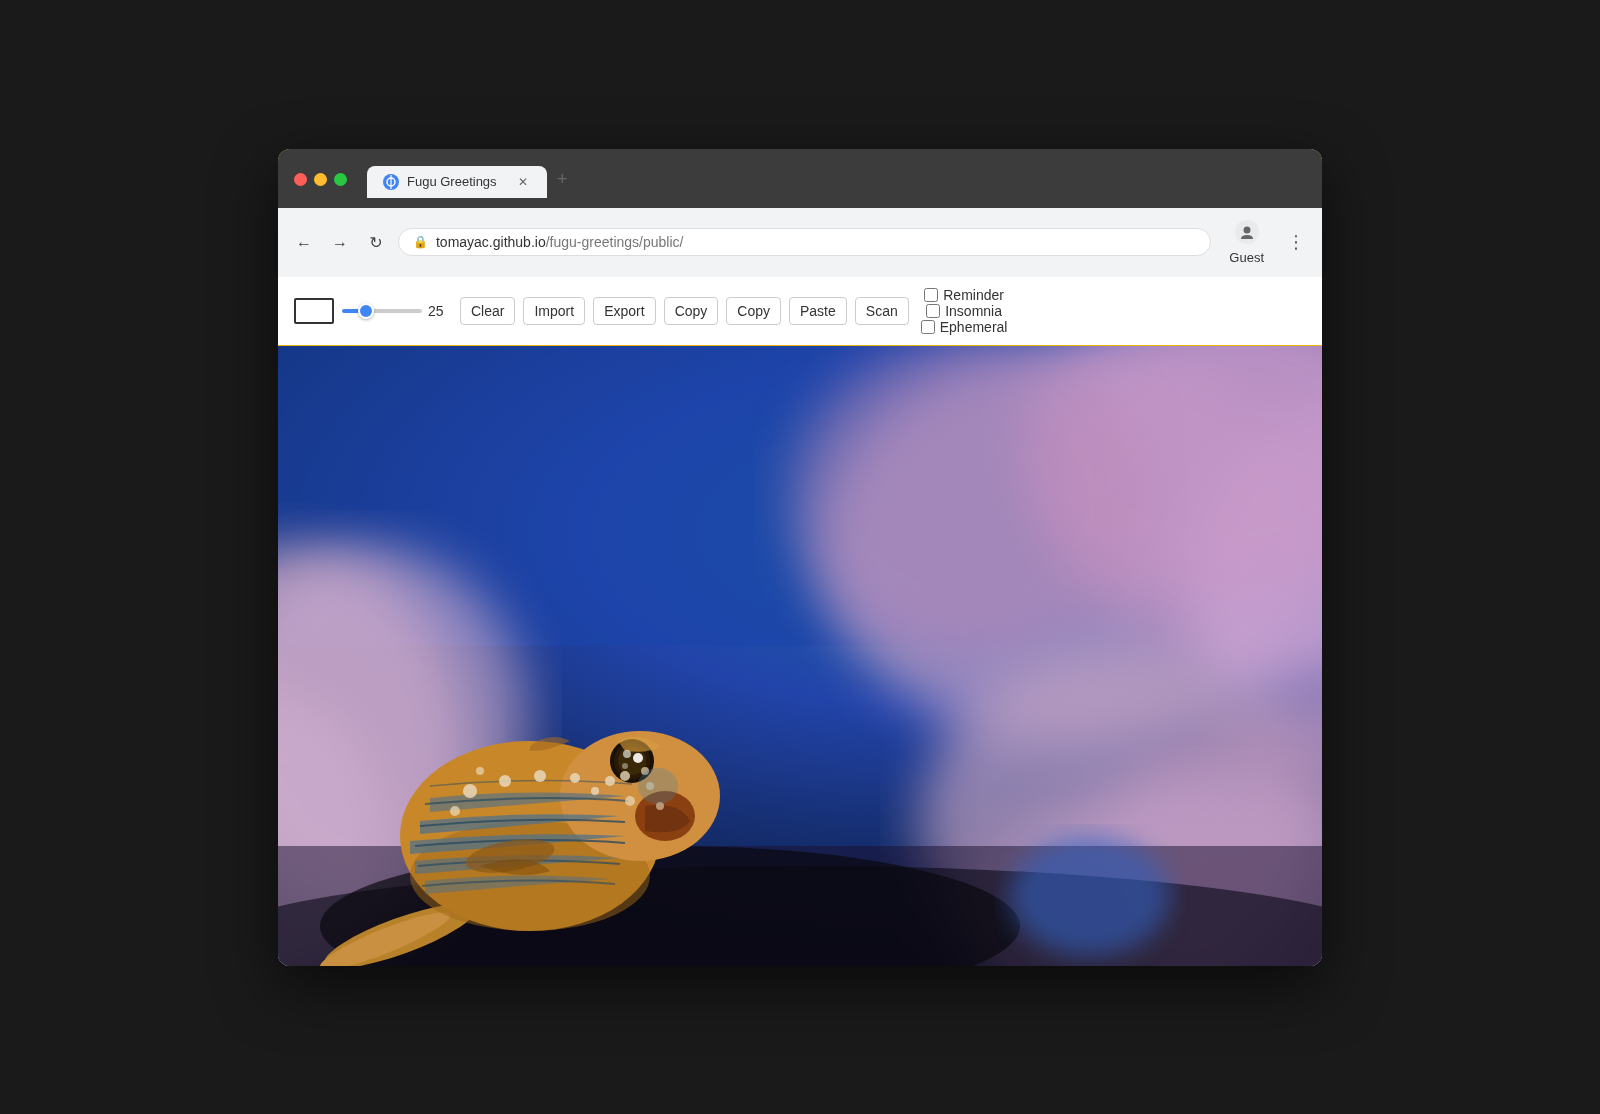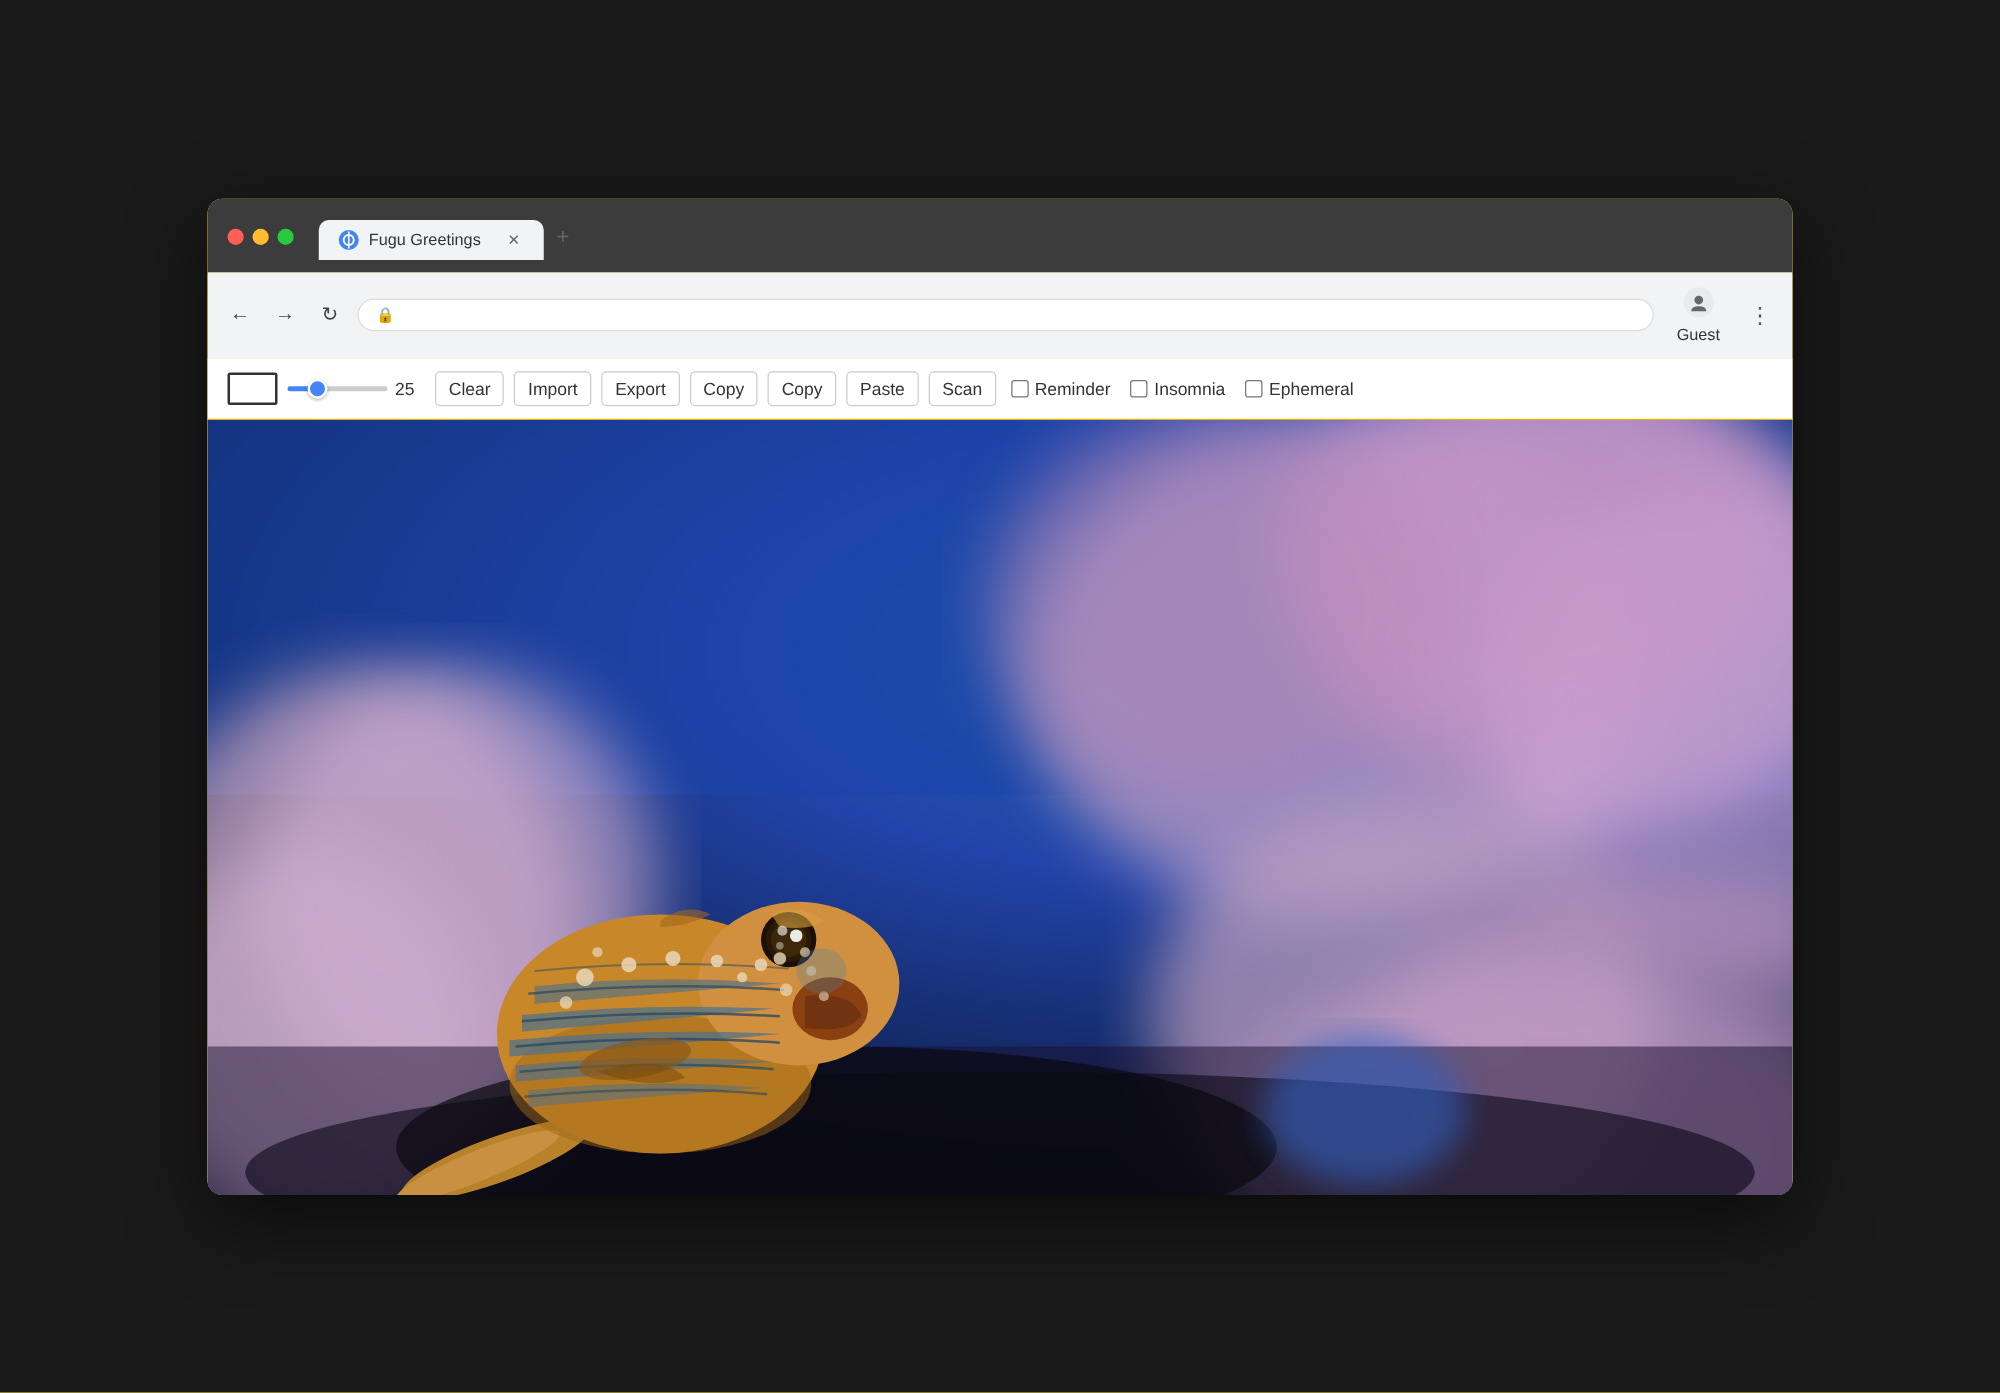--- a/index.html
+++ b/index.html
@@ -6,25 +6,25 @@
     body {
       background: #1a1a1a;
       display: flex;
       align-items: center;
       justify-content: center;
       min-height: 100vh;
       font-family: -apple-system, BlinkMacSystemFont, 'Segoe UI', sans-serif;
     }
 
     .browser-window {
-      width: 1268px;
+      width: 1044px;
       border-radius: 12px;
       overflow: hidden;
       box-shadow: 0 20px 60px rgba(0,0,0,0.6);
-      background: #fde047;
+      background: #bef264;
     }
 
     
     .title-bar {
       background: #3c3c3c;
       padding: 12px 16px 0;
       display: flex;
       flex-direction: column;
     }
 
@@ -266,22 +266,23 @@
       background: white;
       font-size: 14px;
       color: #333;
       cursor: pointer;
       font-family: -apple-system, BlinkMacSystemFont, 'Segoe UI', sans-serif;
     }
 
     .checkbox-group {
       display: flex;
       align-items: center;
-      gap: 16px;
+      gap: 0;
       margin-left: 4px;
+      flex-direction: column;
     }
 
     .checkbox-item {
       display: flex;
       align-items: center;
       gap: 5px;
       font-size: 14px;
       color: #333;
       cursor: pointer;
     }
@@ -342,20 +343,23 @@
     </div>
   </div>
 
   <div class="nav-bar">
     <button class="nav-btn">←</button>
     <button class="nav-btn">→</button>
     <button class="nav-btn">↻</button>
 
     <div class="address-bar">
       <span class="lock-icon">🔒</span>
+      <span class="address-text">
+        <span class="domain">tomayac.github.io</span><span class="path">/fugu-greetings/public/</span>
+      </span>
     </div>
 
     <button class="profile-btn">
       <div class="profile-icon">
         <svg width="16" height="16" viewBox="0 0 16 16">
           <circle cx="8" cy="6" r="3.5" fill="#666"></circle>
           <path d="M2 15 Q2 11 8 11 Q14 11 14 15" fill="#666"></path>
         </svg>
       </div>
       <span>Guest</span>

